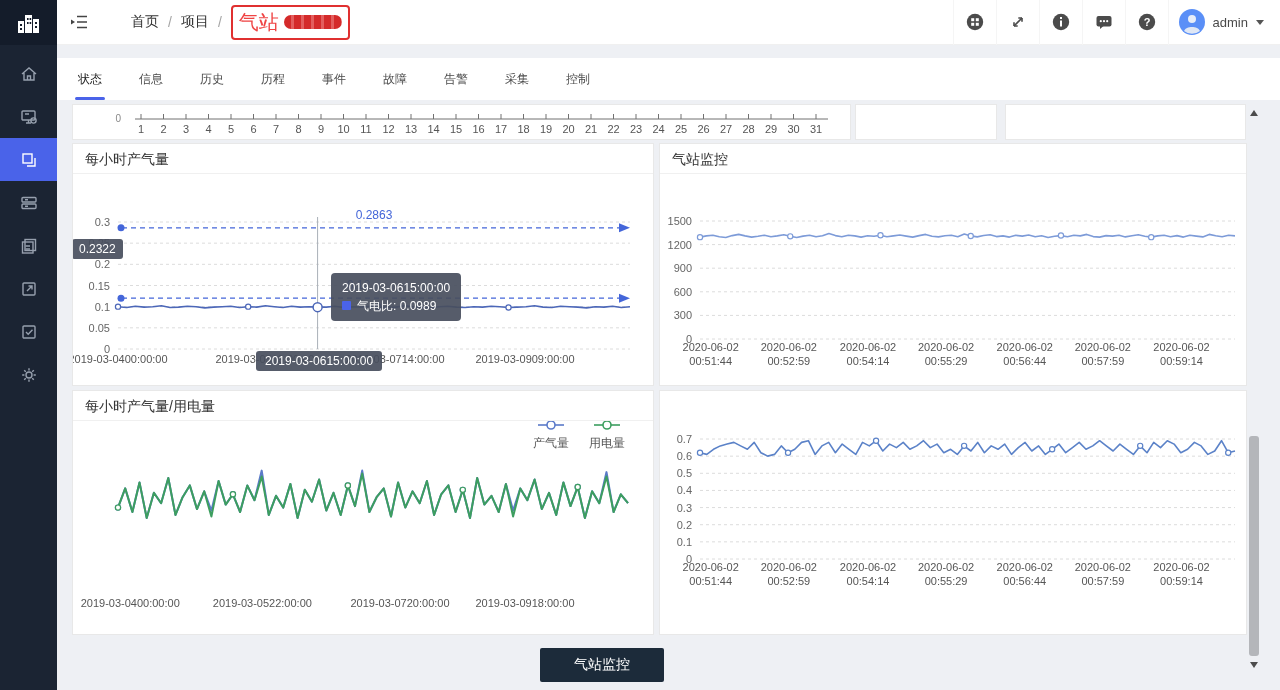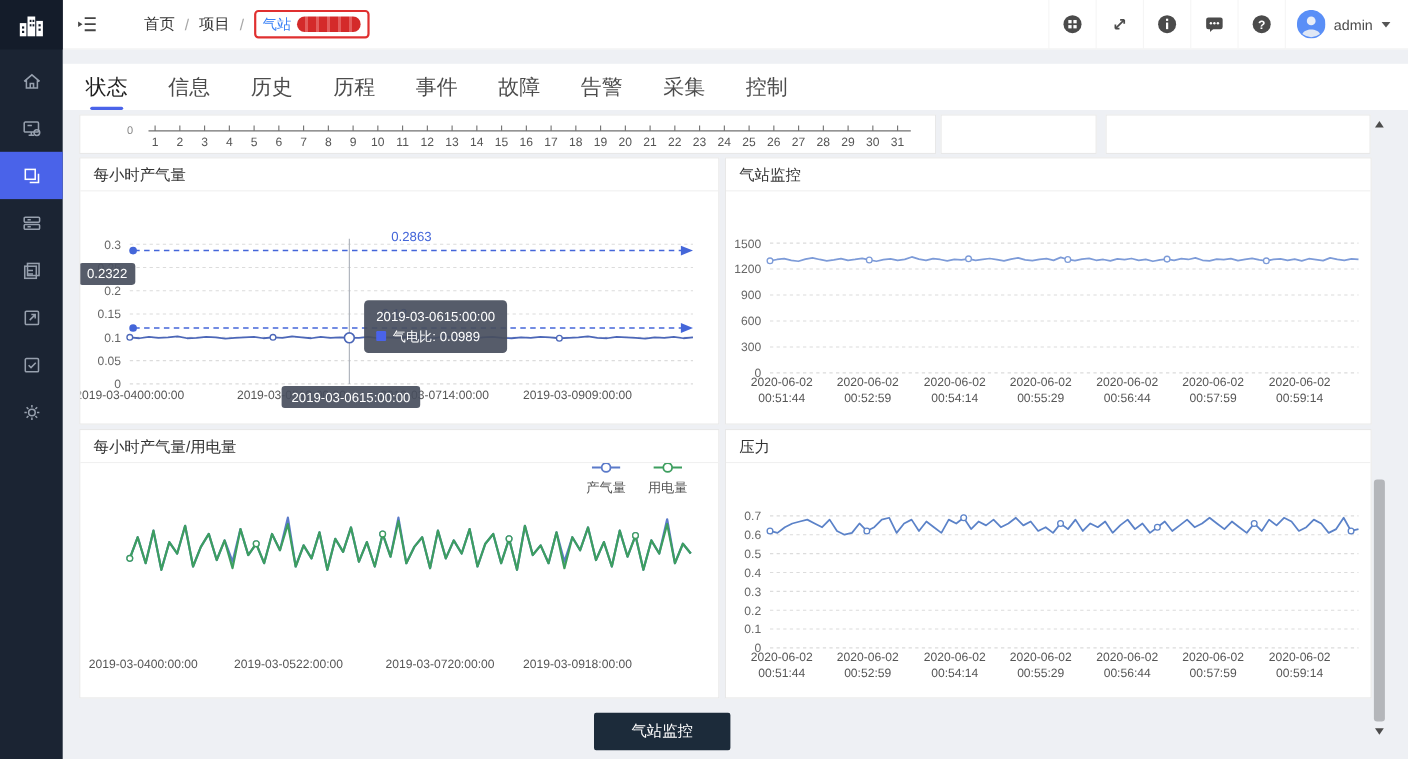--- a/index.html
+++ b/index.html
@@ -16,32 +16,32 @@
   .nav-item.active { background:#4a63e9; }
   .nav-item.active svg { stroke:#ffffff; }
 
   
   .topbar { position:absolute; left:57px; top:0; width:1223px; height:45px; background:#fff; border-bottom:1px solid #f0f0f0; display:flex; align-items:center; }
   .hamburger { width:44px; height:45px; display:flex; align-items:center; justify-content:center; cursor:pointer; }
   .breadcrumb { display:flex; align-items:center; font-size:14px; color:#333; margin-left:30px; }
   .crumb { cursor:pointer; }
   .crumb-sep { color:#a5a5a5; margin:0 9px; }
   .station-tag { display:inline-flex; align-items:center; border:2px solid #e03030; border-radius:4px; padding:2px 6px; gap:5px; cursor:pointer; background:#fff; }
-  .station-tag .station-name { color:#3b82f6; font-size:13px;text-align:center; }
+  .station-tag .station-name { color:#ef4444; font-size:20px;text-align:center; }
   .redaction { display:inline-block; width:58px; height:14px; border-radius:7px;
     background:repeating-linear-gradient(90deg,#d42a2a 0 7px,#e35d5d 7px 10px); }
   .topbar-right { margin-left:auto; display:flex; align-items:center; height:45px; }
   .icon-cell { width:43px; height:45px; display:flex; align-items:center; justify-content:center; border-left:1px solid #f5f5f5; cursor:pointer; }
   .user-cell { display:flex; align-items:center; padding:0 16px 0 10px; gap:8px; cursor:pointer; height:45px; border-left:1px solid #f5f5f5;text-align:center; }
   .user-name { font-size:13px; color:#4a4a4a; }
   .caret-down { width:0; height:0; border-left:4px solid transparent; border-right:4px solid transparent; border-top:5px solid #555; }
 
   
   .tabbar { position:absolute; left:57px; top:58px; width:1223px; height:42px; background:#fff; display:flex; align-items:stretch; padding-left:21px; box-shadow:0 1px 2px rgba(0,0,0,0.04); }
-  .tab { position:relative; display:flex; align-items:center; font-size:19px; color:#4c4c4c; margin-right:37px; cursor:pointer; }
+  .tab { position:relative; display:flex; align-items:center; font-size:12px; color:#4c4c4c; margin-right:37px; cursor:pointer; }
   .tab.active { color:#1f1f1f; }
   .tab.active::after { content:""; position:absolute; left:50%; transform:translateX(-50%); bottom:0; width:30px; height:3px; background:#4a63e9; border-radius:2px; }
 
   
   .content { position:absolute; left:57px; top:100px; width:1223px; height:590px; background:#eef0f4; }
   .panel { position:absolute; background:#fff; border:1px solid #e8e8e8; }
   .panel-header { height:30px; line-height:30px; padding-left:12px; font-size:14px; color:#333; border-bottom:1px solid #f0f0f0; }
   .chart-body { position:relative; width:100%; height:calc(100% - 31px); overflow:hidden; }
   .chart-body svg { display:block; }
 
@@ -423,21 +423,20 @@
             <circle cx="45" cy="86.6" r="2.6" fill="#fff" stroke="#3d9e5f" stroke-width="1.2"></circle>
             <circle cx="159.92957746478874" cy="73.28" r="2.6" fill="#fff" stroke="#3d9e5f" stroke-width="1.2"></circle>
             <circle cx="274.85915492957747" cy="64.4" r="2.6" fill="#fff" stroke="#3d9e5f" stroke-width="1.2"></circle>
             <circle cx="389.7887323943662" cy="68.84" r="2.6" fill="#fff" stroke="#3d9e5f" stroke-width="1.2"></circle>
             <circle cx="504.71830985915494" cy="65.88000000000001" r="2.6" fill="#fff" stroke="#3d9e5f" stroke-width="1.2"></circle>
           </svg>
         </div>
     </div>
 
     <div class="panel" id="panel-pressure">
-      <div class="panel-header">压力</div>
       <div class="chart-body">
           <svg width="586" height="212" viewBox="0 0 586 212">
             <line x1="40" y1="168" x2="575" y2="168" stroke="#dcdcdc" stroke-width="1" stroke-dasharray="3,3"></line>
             <text x="32" y="172" font-size="11" fill="#666" text-anchor="end">0</text>
             <line x1="40" y1="150.85714285714283" x2="575" y2="150.85714285714283" stroke="#dcdcdc" stroke-width="1" stroke-dasharray="3,3"></line>
             <text x="32" y="154.85714285714283" font-size="11" fill="#666" text-anchor="end">0.1</text>
             <line x1="40" y1="133.71428571428572" x2="575" y2="133.71428571428572" stroke="#dcdcdc" stroke-width="1" stroke-dasharray="3,3"></line>
             <text x="32" y="137.71428571428572" font-size="11" fill="#666" text-anchor="end">0.2</text>
             <line x1="40" y1="116.57142857142857" x2="575" y2="116.57142857142857" stroke="#dcdcdc" stroke-width="1" stroke-dasharray="3,3"></line>
             <text x="32" y="120.57142857142857" font-size="11" fill="#666" text-anchor="end">0.3</text>

